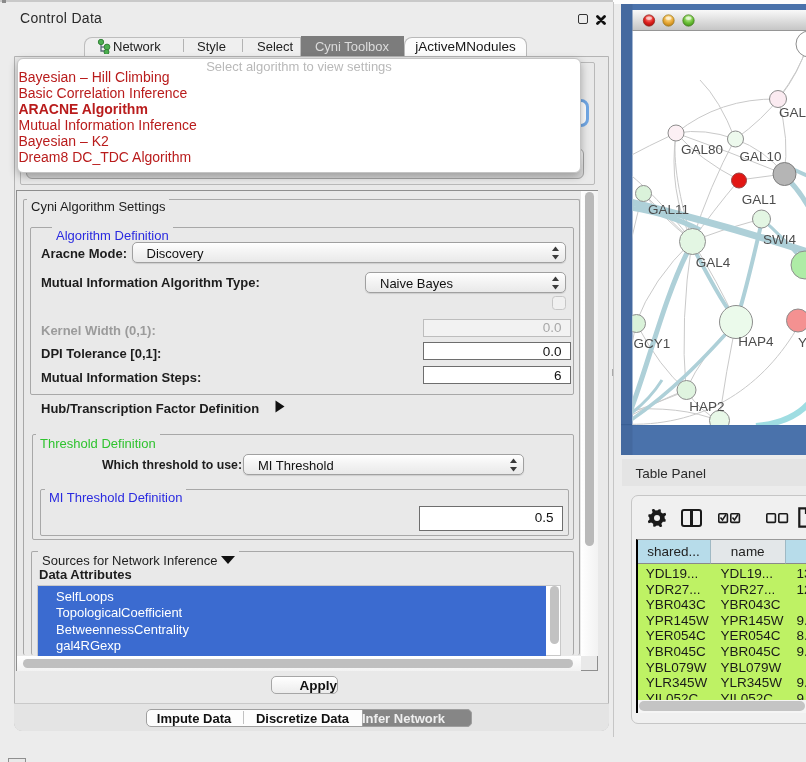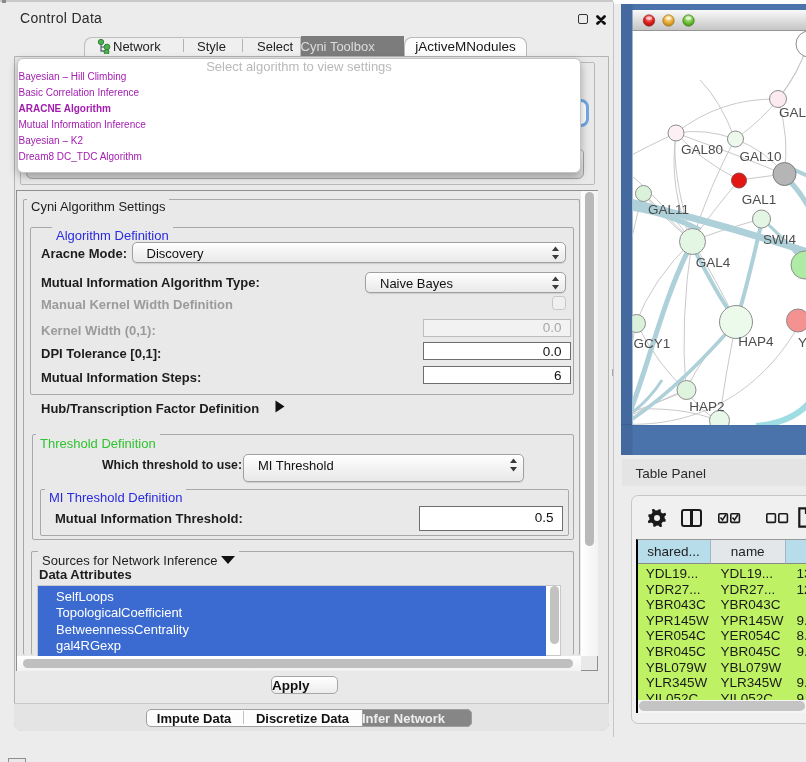--- a/index.html
+++ b/index.html
@@ -33,21 +33,21 @@
 <svg class="abs" style="left:97px;top:38px" width="14" height="16" viewBox="0 0 14 16">
       <path d="M4 5 V13 H8" stroke="#5a6b7a" stroke-width="1.3" fill="none"></path>
       <path d="M4 9 H9" stroke="#5a6b7a" stroke-width="1.3" fill="none"></path>
       <circle cx="4" cy="4" r="2.7" fill="#4caf50" stroke="#2e7d32" stroke-width="0.9"></circle>
       <circle cx="10" cy="9" r="2.9" fill="#4caf50" stroke="#2e7d32" stroke-width="0.9"></circle>
       <circle cx="9.5" cy="14" r="2.5" fill="#4caf50" stroke="#2e7d32" stroke-width="0.9"></circle>
     </svg>
 <div class="abs" style="left:113px;top:39px;font-size:13px;color:#222">Network</div>
 <div class="abs" style="left:197px;top:39px;font-size:13px;color:#222">Style</div>
 <div class="abs" style="left:257px;top:39px;font-size:13px;color:#222">Select</div>
-<div class="abs" style="left:300.5px;top:39px;width:103px;text-align:left;font-size:13px;color:#dcdcdc">Cyni Toolbox</div>
+<div class="abs" style="left:300.5px;top:39px;width:103px;text-align:center;font-size:13px;color:#dcdcdc">Cyni Toolbox</div>
 <div class="abs" style="left:404px;top:39px;width:123px;text-align:center;font-size:13.5px;color:#161616">jActiveMNodules</div>
 
 <div class="abs" style="left:13.5px;top:56px;width:595.5px;height:674.5px;background:#e9e9e9;border:1px solid #b4b4b4;border-radius:0 0 8px 8px"></div>
 
 <div class="abs" style="left:20px;top:62px;width:574.5px;height:123px;border:1px solid #b9b9b9;border-radius:2px"></div>
 <div class="abs" style="left:26px;top:99px;width:563px;height:28px;border:3px solid #71a7e4;border-radius:8px;background:#fff"></div>
 <div class="abs" style="left:26px;top:148px;width:558px;height:30.5px;background:linear-gradient(#fafafa,#d4d4d4);border:1px solid #a3a3a3;border-radius:6px"></div>
 
 <div class="abs" style="left:15.5px;top:189.5px;width:582.5px;height:481.5px;border:1px solid #8e8e8e;background:#e9e9e9"></div>
 
@@ -67,80 +67,78 @@
     </div>
 <div class="lbl abs" style="left:41px;top:274.5px">Mutual Information Algorithm Type:</div>
 <div class="combo" style="left:365px;top:271.5px;width:201px;height:21px">
       <span class="ct">Naive Bayes</span>
       <svg class="cbarr" viewBox="0 0 9 14">
         <path d="M4.5 0.5 L8 5 L1 5 Z" fill="#3a3a3a"></path>
         <path d="M4.5 13.5 L8 9 L1 9 Z" fill="#3a3a3a"></path>
       </svg>
     </div>
 
-<div class="lbl dis abs" style="left:41px;top:297px">Manual Kernel Width Definition</div>
 <div class="abs" style="left:551.5px;top:295.5px;width:14px;height:14px;background:#f0f0f0;border:1px solid #c6c6c6;border-radius:3.5px"></div>
 
 <div class="lbl dis abs" style="left:41px;top:322.5px">Kernel Width (0,1):</div>
 <div class="field" style="left:423px;top:318.8px;width:147.5px;height:18px;background:#f2f2f2;border:1px solid #bdbdbd;color:#a8a8a8;line-height:16px">0.0</div>
 
 <div class="lbl abs" style="left:41px;top:346px">DPI Tolerance [0,1]:</div>
 <div class="field" style="left:423px;top:341.8px;width:147.5px;height:18.7px;line-height:17px">0.0</div>
 
 <div class="lbl abs" style="left:41px;top:369.5px">Mutual Information Steps:</div>
 <div class="field" style="left:423px;top:365.5px;width:147.5px;height:18.7px;line-height:17px">6</div>
 
 <div class="lbl abs" style="left:41px;top:400.5px">Hub/Transcription Factor Definition</div>
 <svg class="abs" style="left:274px;top:400px" width="12" height="13" viewBox="0 0 12 13">
       <path d="M1.5 0.5 L10.5 6.5 L1.5 12.5 Z" fill="#111"></path>
     </svg>
 
 <div class="gbox" style="left:31.5px;top:434px;width:542.5px;height:106px"></div>
 <div class="gtitle" style="left:36px;top:427.5px;color:#2fc32f">Threshold Definition</div>
 <div class="lbl abs" style="left:102px;top:458px;font-size:12.3px">Which threshold to use:</div>
-<div class="combo" style="left:243px;top:453.5px;width:280.5px;height:28px">
+<div class="combo" style="left:243px;top:453.5px;width:280.5px;height:21px">
       <span class="ct">MI Threshold</span>
       <svg class="cbarr" viewBox="0 0 9 14">
         <path d="M4.5 0.5 L8 5 L1 5 Z" fill="#3a3a3a"></path>
         <path d="M4.5 13.5 L8 9 L1 9 Z" fill="#3a3a3a"></path>
       </svg>
     </div>
 
 <div class="gbox" style="left:40px;top:488.5px;width:529px;height:47px"></div>
 <div class="gtitle" style="left:45px;top:482px;color:#2a2ae0">MI Threshold Definition</div>
-<div class="lbl abs" style="left:55px;top:510.5px">Mutual Information Threshold:</div>
 <div class="field" style="left:419px;top:506px;width:143.5px;height:24.5px;line-height:22px">0.5</div>
 
 <div class="gbox" style="left:31px;top:551px;width:543px;height:104px;border-bottom:none"></div>
 <div class="gtitle" style="left:38px;top:544.5px">Sources for Network Inference <span style="display:inline-block;width:0;height:0;border-left:7px solid transparent;border-right:7px solid transparent;border-top:8px solid #111;vertical-align:1px"></span></div>
 <div class="lbl abs" style="left:39px;top:567px">Data Attributes</div>
 <div class="abs" style="left:36.5px;top:584.5px;width:524px;height:71px;background:#fff;border:1px solid #c9c9c9"></div>
 <div class="abs" style="left:37.5px;top:585.5px;width:508px;height:70px;background:#3b6bd0"></div>
 <div class="abs" style="left:56px;top:589px;font-size:13px;color:#fff;line-height:16.3px">SelfLoops<br>TopologicalCoefficient<br>BetweennessCentrality<br>gal4RGexp</div>
 <div class="abs" style="left:549.5px;top:585.5px;width:9px;height:58px;background:#c2c2c2;border-radius:4.5px"></div>
 
 <div class="abs" style="left:581px;top:190.5px;width:16.5px;height:465px;background:linear-gradient(90deg,#ffffff,#f2f2f2)"></div>
 <div class="abs" style="left:584.5px;top:192px;width:9px;height:354px;background:#b9b9b9;border-radius:4.5px"></div>
 
 <div class="abs" style="left:16.5px;top:655.5px;width:564.5px;height:15px;background:linear-gradient(#ffffff,#f2f2f2)"></div>
 <div class="abs" style="left:23px;top:658.5px;width:550px;height:9px;background:#bfbfbf;border-radius:4.5px"></div>
 
-<div class="abs" style="left:271px;top:675.5px;width:67px;height:18.5px;background:linear-gradient(#ffffff,#ececec);border:1px solid #a6a6a6;border-radius:5px;text-align:left;font-size:13.5px;font-weight:bold;color:#111;line-height:17px">Apply</div>
+<div class="abs" style="left:271px;top:675.5px;width:67px;height:18.5px;background:linear-gradient(#ffffff,#ececec);border:1px solid #a6a6a6;border-radius:5px;text-align:right;font-size:13.5px;font-weight:bold;color:#111;line-height:17px">Apply</div>
 
 <div class="abs" style="left:14px;top:703px;width:594.5px;height:27.5px;background:#e4e4e4;border-top:1px solid #c9c9c9;border-radius:0 0 8px 8px"></div>
 <div class="abs" style="left:145.5px;top:708.5px;width:326.5px;height:18px;background:#fdfdfd;border:1px solid #9f9f9f;border-radius:5px"></div>
 <div class="abs" style="left:362px;top:708.5px;width:110px;height:18px;background:#868686;border:1px solid #9f9f9f;border-radius:0 5px 5px 0"></div>
 <div class="abs" style="left:242.5px;top:711px;width:1px;height:13px;background:#c2c2c2"></div>
 <div class="abs" style="left:145.5px;top:711px;width:97px;text-align:center;font-size:13px;font-weight:bold;color:#111">Impute Data</div>
 <div class="abs" style="left:243px;top:711px;width:119px;text-align:center;font-size:13px;font-weight:bold;color:#111">Discretize Data</div>
 <div class="abs" style="left:362px;top:711px;width:110px;text-align:left;font-size:13px;font-weight:bold;color:#efefef">Infer Network</div>
 
 <div class="abs" style="left:17px;top:57.5px;width:564px;height:115px;background:#fff;border:1px solid #c4c4c4;border-radius:6px;box-shadow:0 3px 8px rgba(0,0,0,0.3)"></div>
 <div class="abs" style="left:17px;top:58.5px;width:564px;text-align:center;font-size:13px;color:#b9b9b9">Select algorithm to view settings</div>
-<div class="abs" style="left:18.5px;top:68.5px;font-size:10px;color:#a21caf;line-height:16px">Bayesian – Hill Climbing<br>Basic Correlation Inference<br><b>ARACNE Algorithm</b><br>Mutual Information Inference<br>Bayesian – K2<br>Dream8 DC_TDC Algorithm</div>
+<div class="abs" style="left:18.5px;top:68.5px;font-size:14px;color:#b91c1c;line-height:16px">Bayesian – Hill Climbing<br>Basic Correlation Inference<br><b>ARACNE Algorithm</b><br>Mutual Information Inference<br>Bayesian – K2<br>Dream8 DC_TDC Algorithm</div>
 
 <div class="abs" style="left:612px;top:369px;width:2px;height:7px;background:#a9a9a9"></div>
 <div class="abs" style="left:613px;top:2px;width:1px;height:735px;background:#c6c6c6"></div>
 
 <svg class="abs" style="left:621px;top:4px" width="185" height="451" viewBox="621 4 185 451">
   <rect x="621" y="4" width="185" height="451" fill="#4a72ab"></rect>
   <rect x="621" y="4" width="11.5" height="451" fill="#44699f"></rect>
   <rect x="621" y="424" width="185" height="1.2" fill="#3a5f94"></rect>
   <defs>
     <linearGradient id="tbar" x1="0" y1="0" x2="0" y2="1">

